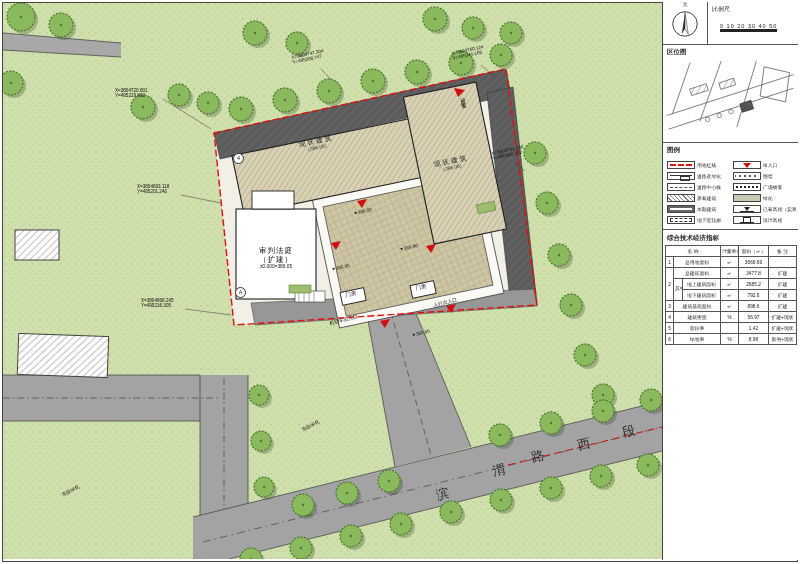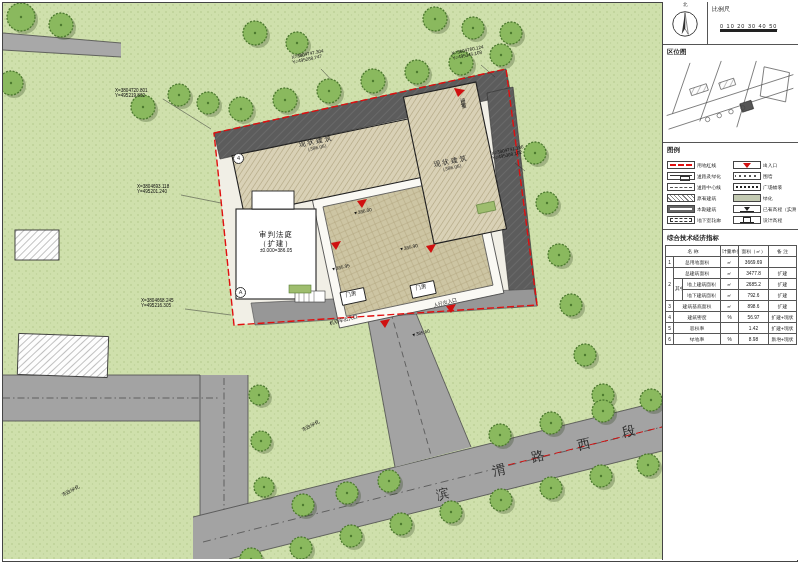--- a/index.html
+++ b/index.html
@@ -325,21 +325,21 @@
     <span class="t coord" style="left:288px;top:52px;transform:rotate(-12deg)"><span>X=3804747.304</span><br><span>Y=495288.747</span></span>
     <span class="t coord" style="left:448px;top:48px;transform:rotate(-12deg)"><span>X=3804760.124</span><br><span>Y=495345.108</span></span>
     <span class="t coord" style="left:112px;top:85px"><span>X=3804720.801</span><br><span>Y=495219.862</span></span>
     <span class="t coord" style="left:134px;top:181px"><span>X=3804693.118</span><br><span>Y=495201.240</span></span>
     <span class="t coord" style="left:138px;top:295px"><span>X=3804668.245</span><br><span>Y=495216.305</span></span>
     <span class="t coord" style="left:488px;top:148px;transform:rotate(-12deg)"><span>X=3804741.186</span><br><span>Y=495368.102</span></span>
 
     <span class="t bldg-label" style="left:295px;top:138px;transform:rotate(-11.8deg)"><span>现状建筑</span><span class="bldg-sub">（386.05）</span></span>
     <span class="t bldg-label" style="left:430px;top:158px;transform:rotate(-11.8deg)"><span>现状建筑</span><span class="bldg-sub">（386.05）</span></span>
 
-    <span class="t court" style="left:242px;top:228px;width:62px">
+    <span class="t court" style="left:242px;top:244px;width:62px">
       <span>审判法庭</span><br>
       <span>（扩建）</span>
       <small>±0.000=386.05</small>
     </span>
 
     <span class="t gate" style="left:342px;top:289px;transform:rotate(-12deg)">门房</span>
     <span class="t gate" style="left:412px;top:282px;transform:rotate(-12deg)">门房</span>
 
     <span class="t tiny" style="left:455px;top:92px;writing-mode:vertical-rl;transform:rotate(-12deg);letter-spacing:2px">消防车道</span>
 

